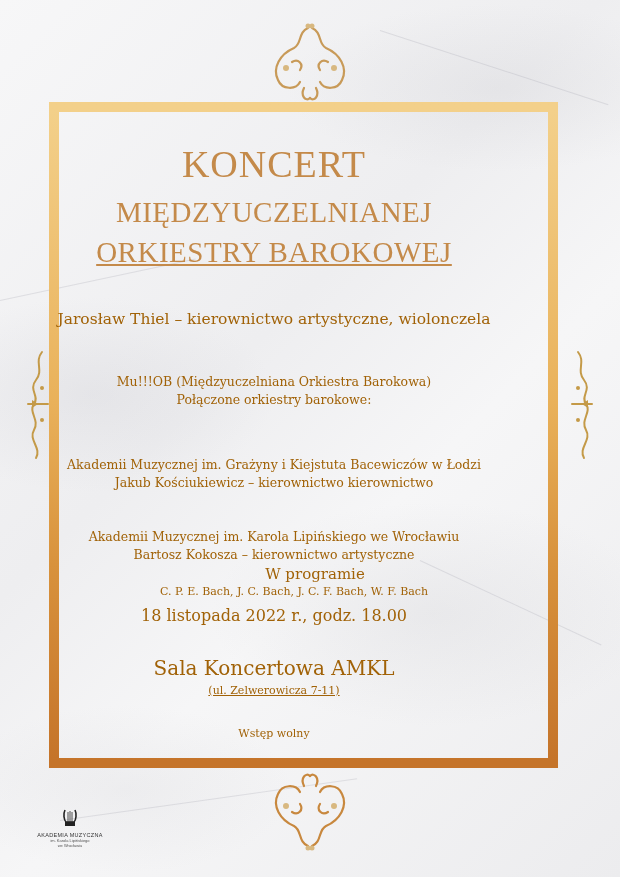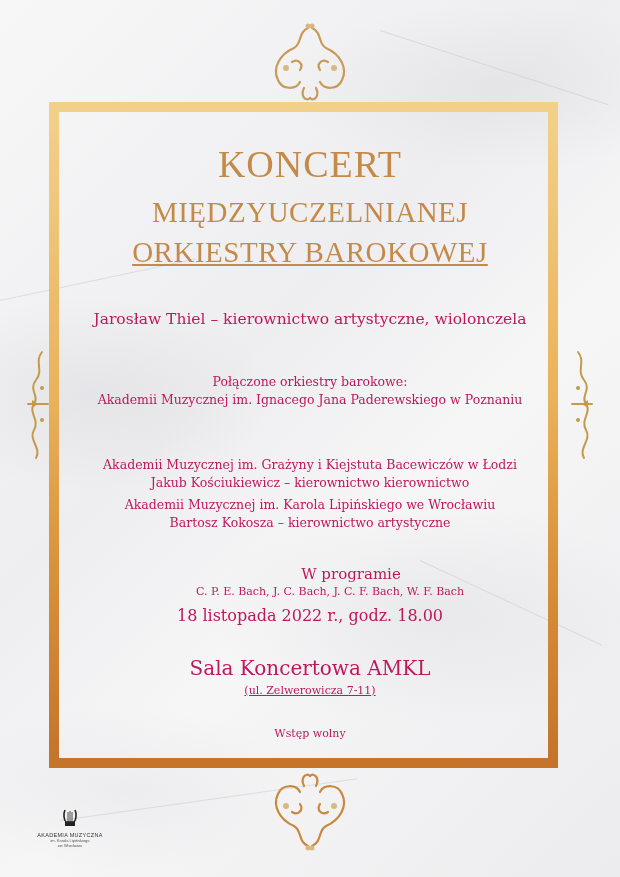--- a/index.html
+++ b/index.html
@@ -13,31 +13,31 @@
       linear-gradient(135deg, #f7f7f8 0%, #eeeef0 40%, #f6f6f7 60%, #ececee 100%);
     font-family: "DejaVu Serif", "Liberation Serif", serif;
   }
   .vein { position:absolute; height:1px; background:rgba(160,160,170,0.25); transform-origin:left center; }
   .frame {
     position:absolute; left:49px; top:102px; width:509px; height:666px;
     box-sizing:border-box; border:10px solid transparent;
     border-image: linear-gradient(180deg, #f3d08a 0%, #e9b15a 45%, #d8923c 70%, #c5742a 100%) 1;
   }
   .ornament { position:absolute; }
-  .text-block { position:absolute; left:0; width:620px; text-align:center; }
+  .text-block { position:absolute; left:0; width:548px; text-align:center; }
   .title { color:#c48a4a; font-family:"Liberation Serif", serif; }
   .t1 { top:142px; font-size:38px; letter-spacing:1px; }
   .t2 { top:196px; font-size:29px; letter-spacing:0.5px; }
   .t3 { top:236px; font-size:29px; letter-spacing:0.5px;text-decoration:underline; }
-  .brown { color:#be185d; }
+  .brown { color:#a16207; }
   .director { top:310px; font-size:15.5px; }
   .ens { font-size:12.5px; line-height:18px; }
   .ens1 { top:373px; }
   .ens2 { top:456px; }
-  .ens3 { top:496px; }
+  .ens3 { top:528px; }
   .prog-h { top:565px; font-size:15px;margin-left:41px; }
   .prog { top:585px; font-size:11px;padding-left:20px; }
   .date { top:606px; font-size:16px; }
   .venue { top:656px; font-size:20px; }
   .addr { top:684px; font-size:11px;text-decoration:underline; }
   .free { top:727px; font-size:11px; }
   .logo { position:absolute; left:30px; top:808px; width:80px; text-align:center; color:#333; }
   .logo .name { font-size:5.5px; letter-spacing:0.3px; font-family:"Liberation Sans", sans-serif; }
   .logo .sub { font-size:4px; line-height:5px; font-family:"Liberation Sans", sans-serif; color:#555; }
 </style>
@@ -109,22 +109,22 @@
 
 <div class="frame"></div>
 
 <div class="text-block title t1">KONCERT</div>
 <div class="text-block title t2">MIĘDZYUCZELNIANEJ</div>
 <div class="text-block title t3">ORKIESTRY BAROKOWEJ</div>
 
 <div class="text-block brown director">Jarosław Thiel – kierownictwo artystyczne, wiolonczela</div>
 
 <div class="text-block brown ens ens1">
+  <div>Mu!!!OB (Międzyuczelniana Orkiestra Barokowa)</div>
   <div>Połączone orkiestry barokowe:</div>
-  <div>Akademii Muzycznej im. Ignacego Jana Paderewskiego w Poznaniu</div>
 </div>
 
 <div class="text-block brown ens ens2">
   <div>Akademii Muzycznej im. Grażyny i Kiejstuta Bacewiczów w Łodzi</div>
   <div>Jakub Kościukiewicz – kierownictwo kierownictwo</div>
 </div>
 
 <div class="text-block brown ens ens3">
   <div>Akademii Muzycznej im. Karola Lipińskiego we Wrocławiu</div>
   <div>Bartosz Kokosza – kierownictwo artystyczne</div>

